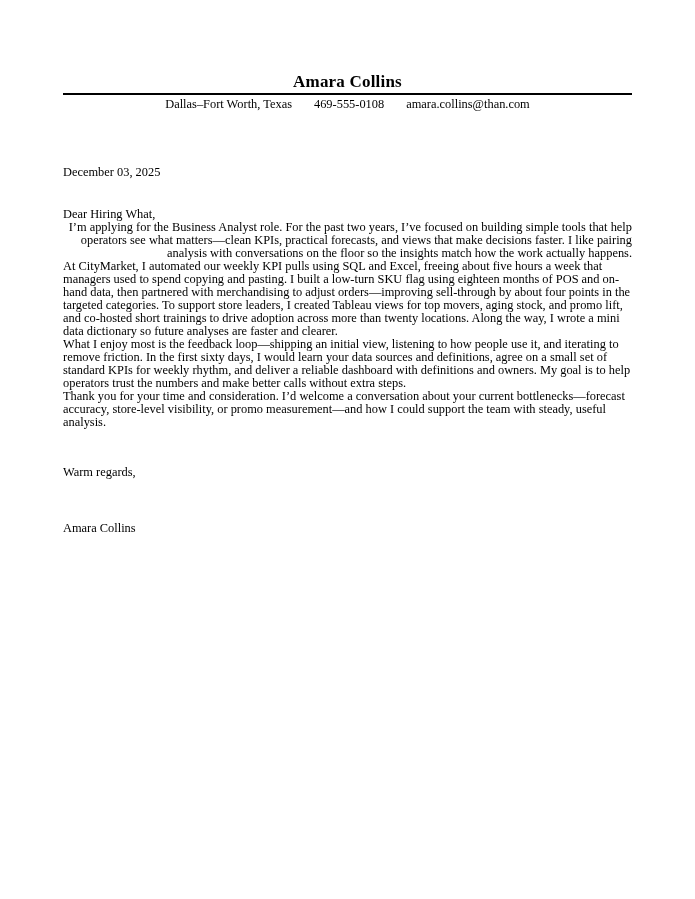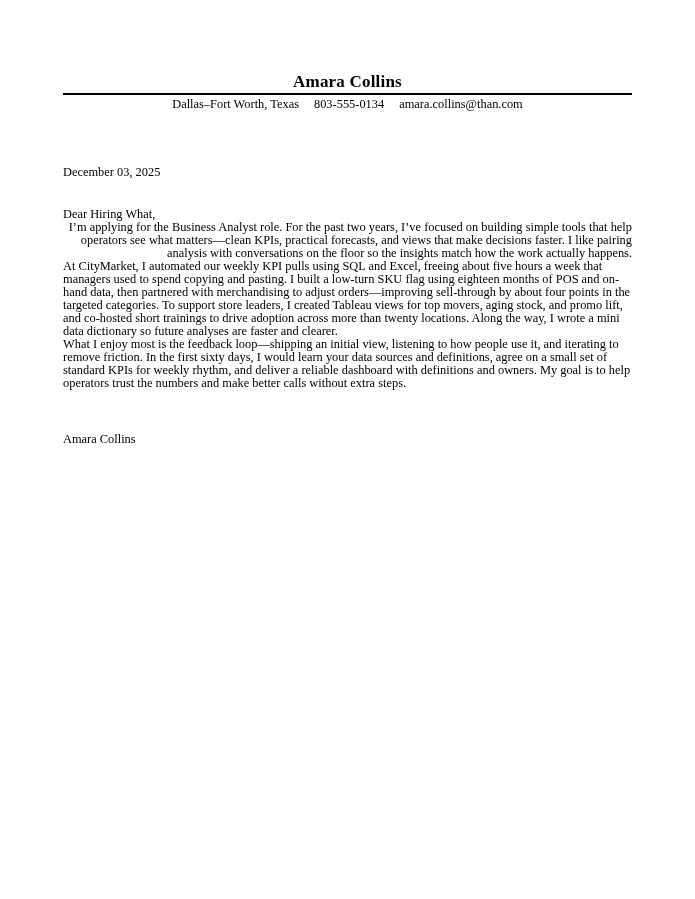--- a/index.html
+++ b/index.html
@@ -34,21 +34,21 @@
   .letterhead-divider {
     border: none;
     border-top: 2px solid #000000;
     margin: 1px 0 0 0;
     height: 0;
   }
   .contact-line {
     margin-top: 3px;
     display: flex;
     justify-content: center;
-    gap: 15px;
+    gap: 22px;
     line-height: 13px;
     white-space: nowrap;
   }
   .date-line {
     margin-top: 55px;
   }
   .salutation {
     margin-top: 29px;
   }
   p.body-par {
@@ -68,32 +68,34 @@
 </head>
 <body>
 
 <div class="page">
 
   <header class="letterhead">
     <h1 class="applicant-name">Amara Collins</h1>
     <hr class="letterhead-divider">
     <div class="contact-line">
       <span>Dallas–Fort Worth, Texas</span>
-      <span>803-555-0134</span>
+      <span>469-555-0108</span>
       <span>amara.collins@than.com</span>
     </div>
   </header>
 
   <div class="date-line">December 03, 2025</div>
 
   <div class="salutation">Dear Hiring What,</div>
 
   <p class="body-par par-1">I’m applying for the Business Analyst role. For the past two years, I’ve focused on building simple tools that help operators see what matters—clean KPIs, practical forecasts, and views that make decisions faster. I like pairing analysis with conversations on the floor so the insights match how the work actually happens.</p>
 
   <p class="body-par par-2">At CityMarket, I automated our weekly KPI pulls using SQL and Excel, freeing about five hours a week that managers used to spend copying and pasting. I built a low-turn SKU flag using eighteen months of POS and on-hand data, then partnered with merchandising to adjust orders—improving sell-through by about four points in the targeted categories. To support store leaders, I created Tableau views for top movers, aging stock, and promo lift, and co-hosted short trainings to drive adoption across more than twenty locations. Along the way, I wrote a mini data dictionary so future analyses are faster and clearer.</p>
 
   <p class="body-par par-3">What I enjoy most is the feedback loop—shipping an initial view, listening to how people use it, and iterating to remove friction. In the first sixty days, I would learn your data sources and definitions, agree on a small set of standard KPIs for weekly rhythm, and deliver a reliable dashboard with definitions and owners. My goal is to help operators trust the numbers and make better calls without extra steps.</p>
 
+  <p class="body-par par-4">Thank you for your time and consideration. I’d welcome a conversation about your current bottlenecks—forecast accuracy, store-level visibility, or promo measurement—and how I could support the team with steady, useful analysis.</p>
 
+  <div class="closing">Warm regards,</div>
 
   <div class="signature-name">Amara Collins</div>
 
 </div>
 
 </body></html>

